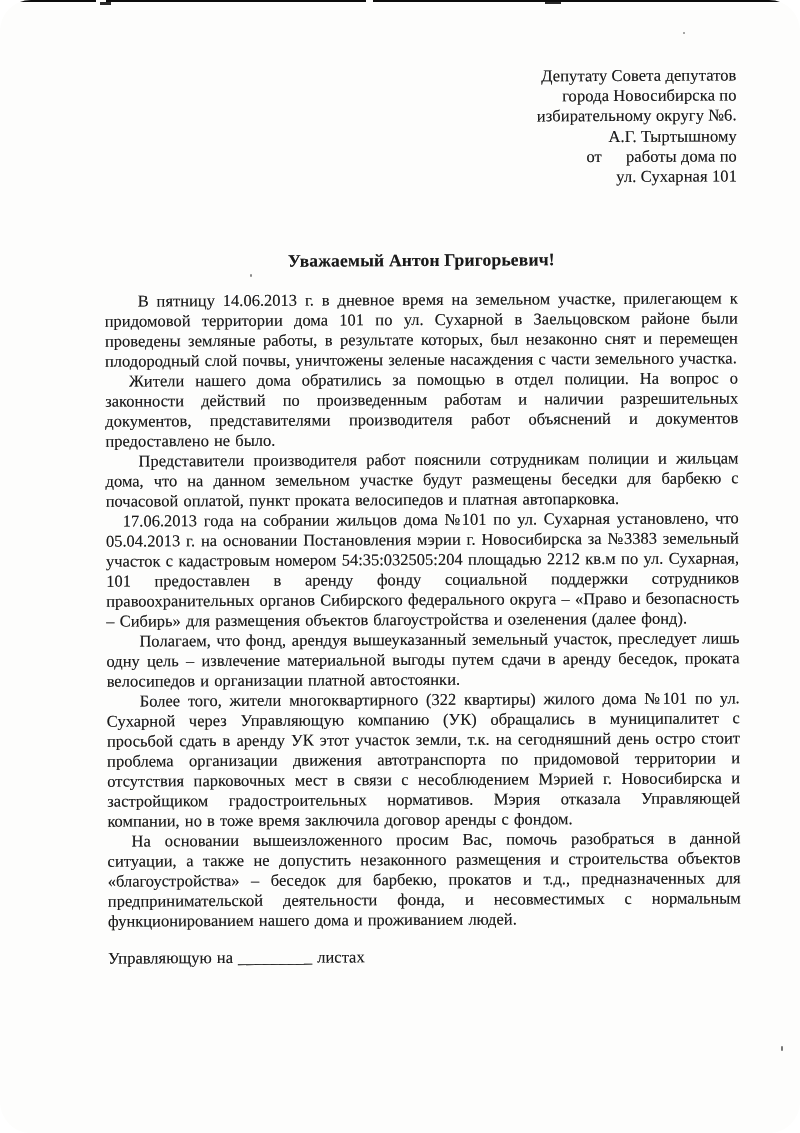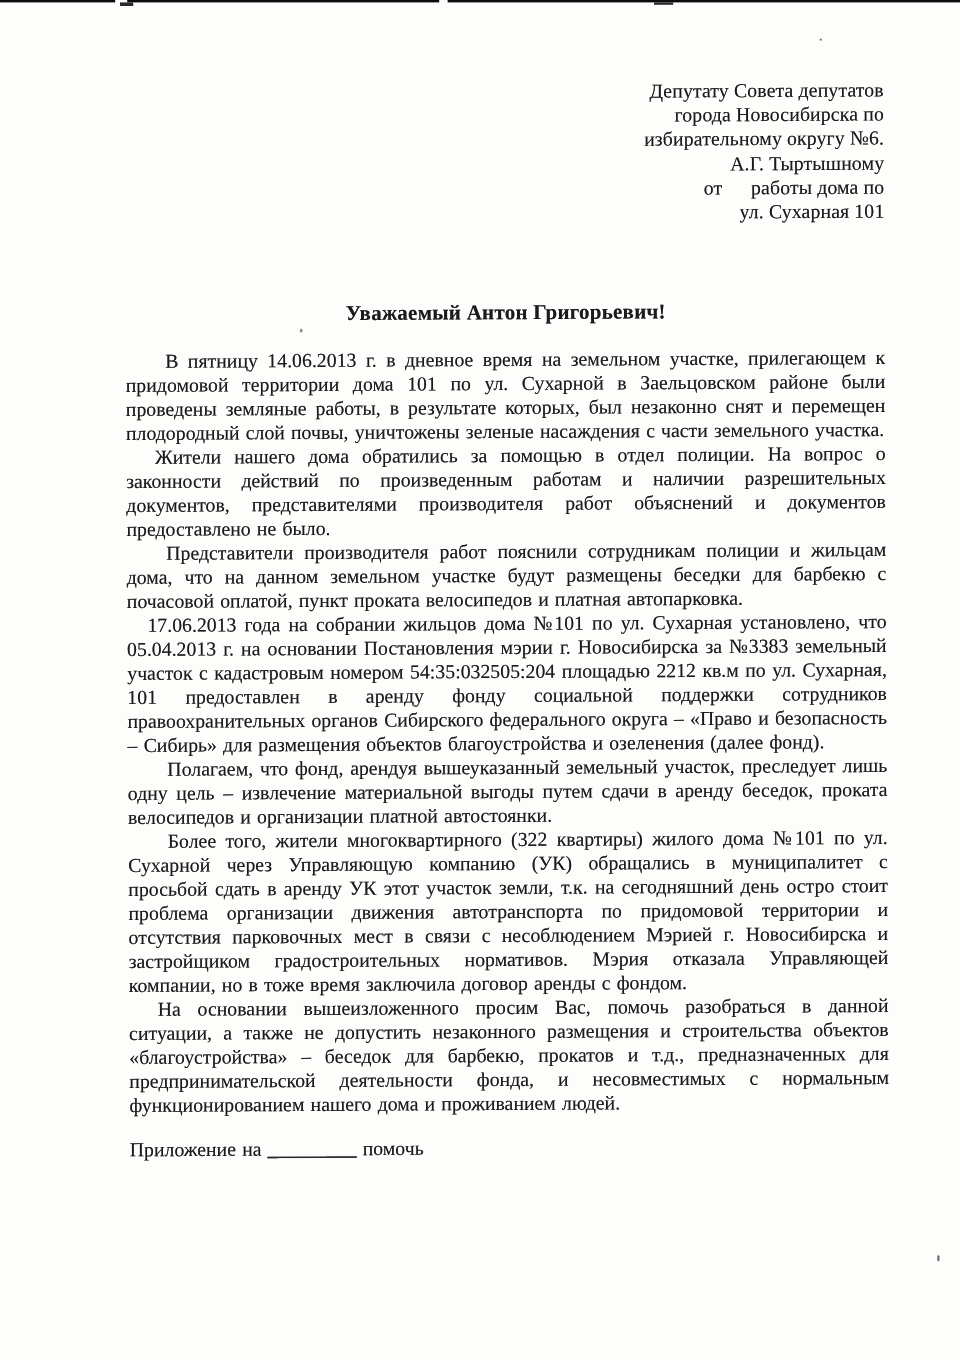--- a/index.html
+++ b/index.html
@@ -11,20 +11,21 @@
     overflow: hidden;
   }
   .page {
     position: relative;
     width: 800px;
     height: 1133px;
     background: #fdfdfc;
     font-family: "Liberation Serif", "DejaVu Serif", serif;
     color: #1b1b1b;
     overflow: hidden;
+    border-radius: 31px;
   }
   .scan-tilt {
     position: absolute;
     inset: 0;
     transform: rotate(-0.3deg);
     transform-origin: 420px 560px;
   }
   .scan-text {
     text-shadow: 0 0 0.55px rgba(20,20,20,0.55);
   }
@@ -94,21 +95,20 @@
   .attachment {
     margin-top: 17px;
     text-align: left;
     font-size: 16.5px;
   }
   .attachment .blank {
     display: inline-block;
     margin: 0 5px;
     letter-spacing: 0;
     color: #2a2a2a;
-    text-decoration: underline;
   }
 </style>
 </head>
 <body>
 
 <div class="page">
 
   <div class="edge-top"></div>
   <div class="edge-gap" style="left:96px;width:10px;"></div>
   <div class="edge-gap" style="left:366px;width:7px;"></div>
@@ -137,18 +137,18 @@
     <div class="body">
       <p class="ind-lg">В пятницу 14.06.2013 г. в дневное время на земельном участке, прилегающем к придомовой территории дома 101 по ул. Сухарной в Заельцовском районе были проведены земляные работы, в результате которых, был незаконно снят и перемещен плодородный слой почвы, уничтожены зеленые насаждения с части земельного участка.</p>
       <p class="ind-md">Жители нашего дома обратились за помощью в отдел полиции. На вопрос о законности действий по произведенным работам и наличии разрешительных документов, представителями производителя работ объяснений и документов предоставлено не было.</p>
       <p class="ind-lg">Представители производителя работ пояснили сотрудникам полиции и жильцам дома, что на данном земельном участке будут размещены беседки для барбекю с почасовой оплатой, пункт проката велосипедов и платная автопарковка.</p>
       <p class="ind-sm">17.06.2013 года на собрании жильцов дома №101 по ул. Сухарная установлено, что 05.04.2013 г. на основании Постановления мэрии г. Новосибирска за №3383 земельный участок с кадастровым номером 54:35:032505:204 площадью 2212 кв.м по ул. Сухарная, 101 предоставлен в аренду фонду социальной поддержки сотрудников правоохранительных органов Сибирского федерального округа – «Право и безопасность – Сибирь» для размещения объектов благоустройства и озеленения (далее фонд).</p>
       <p class="ind-lg">Полагаем, что фонд, арендуя вышеуказанный земельный участок, преследует лишь одну цель – извлечение материальной выгоды путем сдачи в аренду беседок, проката велосипедов и организации платной автостоянки.</p>
       <p class="ind-lg">Более того, жители многоквартирного (322 квартиры) жилого дома №101 по ул. Сухарной через Управляющую компанию (УК) обращались в муниципалитет с просьбой сдать в аренду УК этот участок земли, т.к. на сегодняшний день остро стоит проблема организации движения автотранспорта по придомовой территории и отсутствия парковочных мест в связи с несоблюдением Мэрией г. Новосибирска и застройщиком градостроительных нормативов. Мэрия отказала Управляющей компании, но в тоже время заключила договор аренды с фондом.</p>
       <p class="ind-md">На основании вышеизложенного просим Вас, помочь разобраться в данной ситуации, а также не допустить незаконного размещения и строительства объектов «благоустройства» – беседок для барбекю, прокатов и т.д., предназначенных для предпринимательской деятельности фонда, и несовместимых с нормальным функционированием нашего дома и проживанием людей.</p>
 
       <div class="attachment">
-        <span>Приложение на</span><span class="blank">_________</span><span>помочь</span>
+        <span>Управляющую на</span><span class="blank">_________</span><span>листах</span>
       </div>
     </div>
 
   </div>
 </div>
 
 </body></html>

